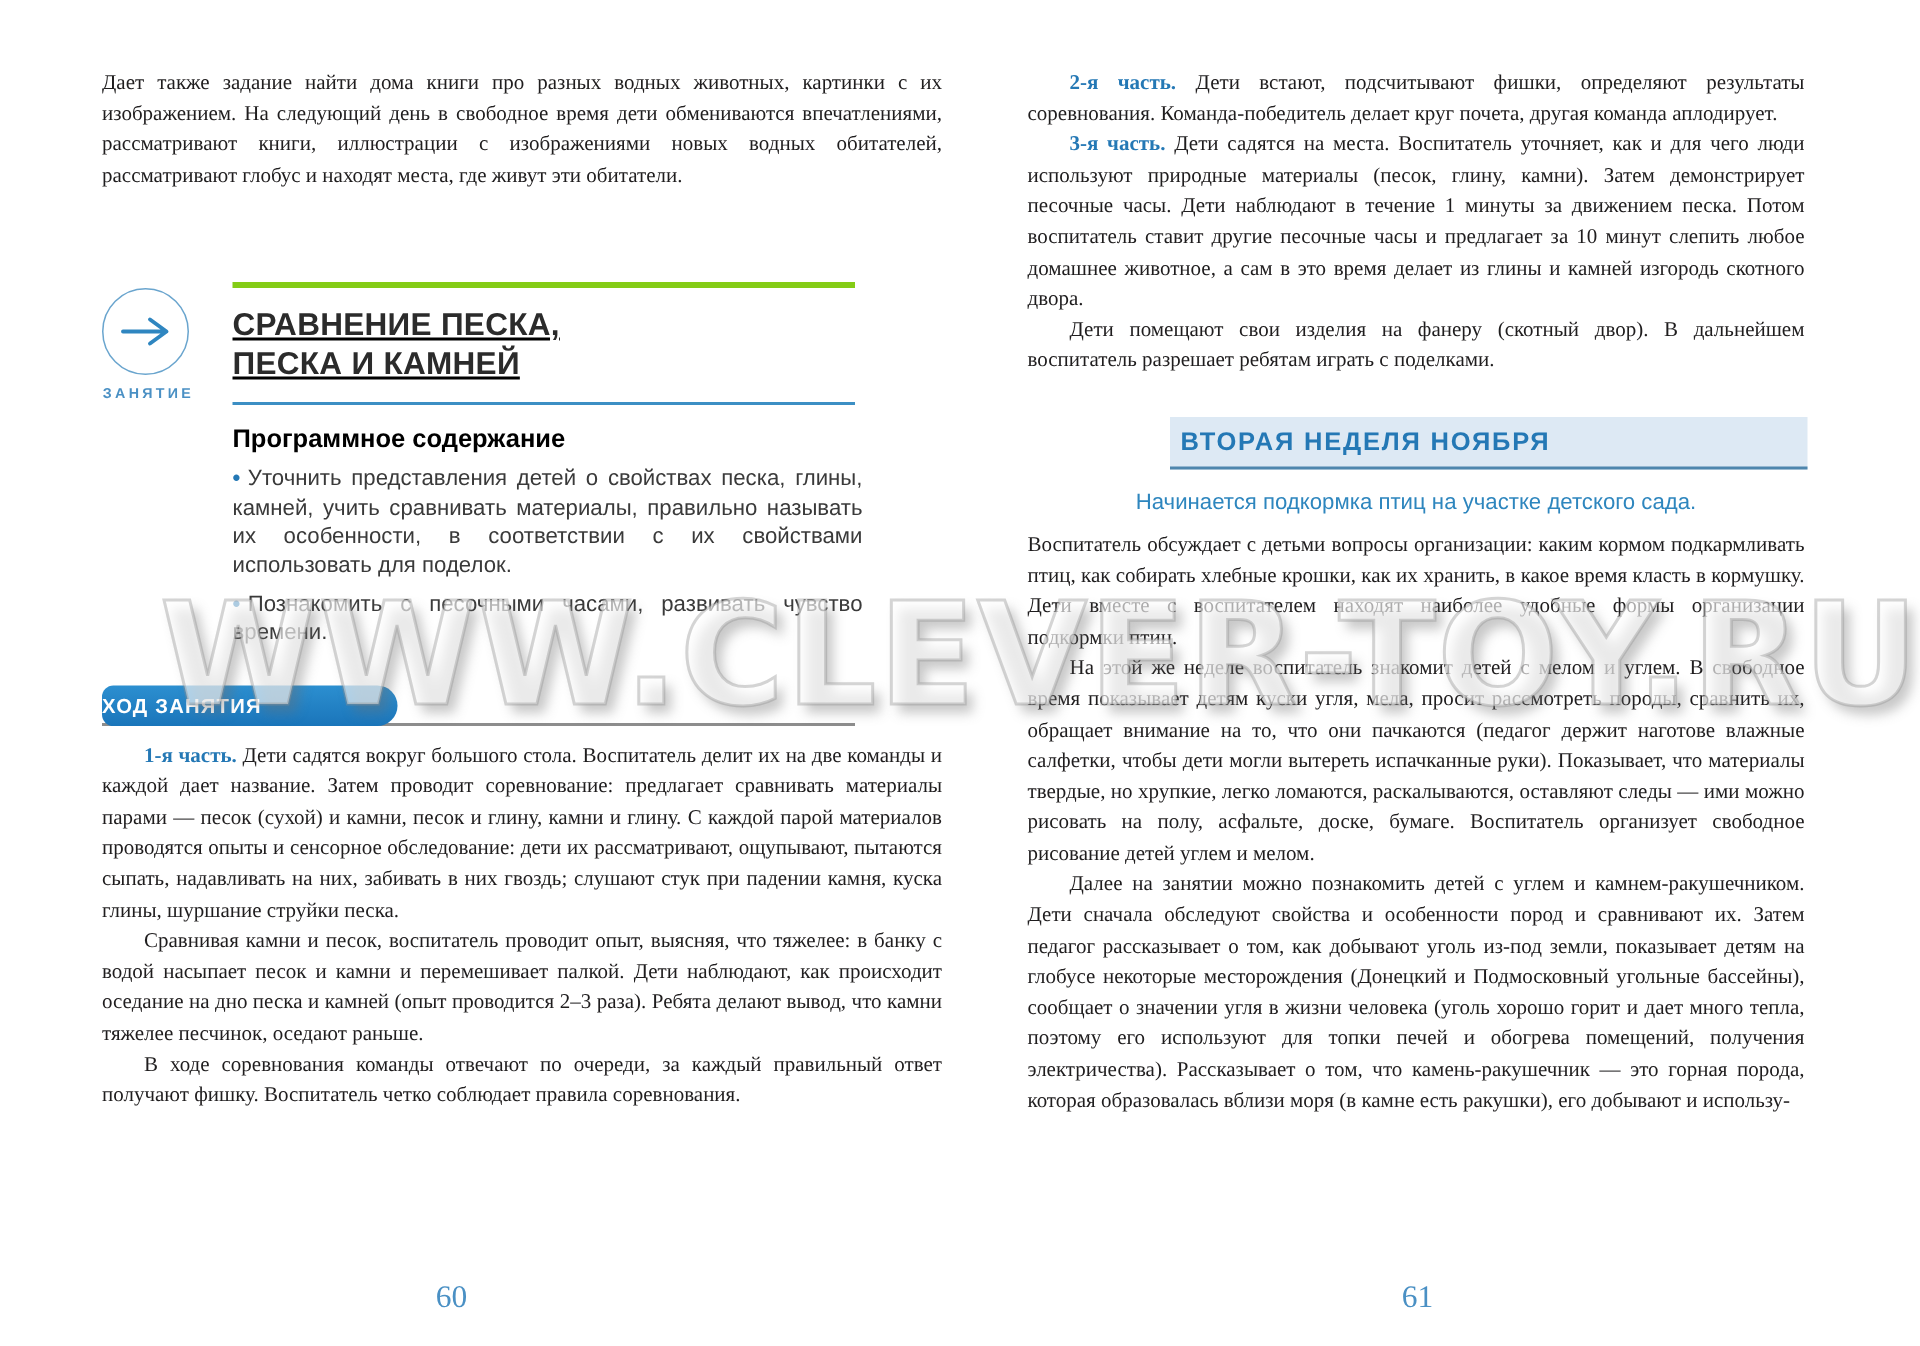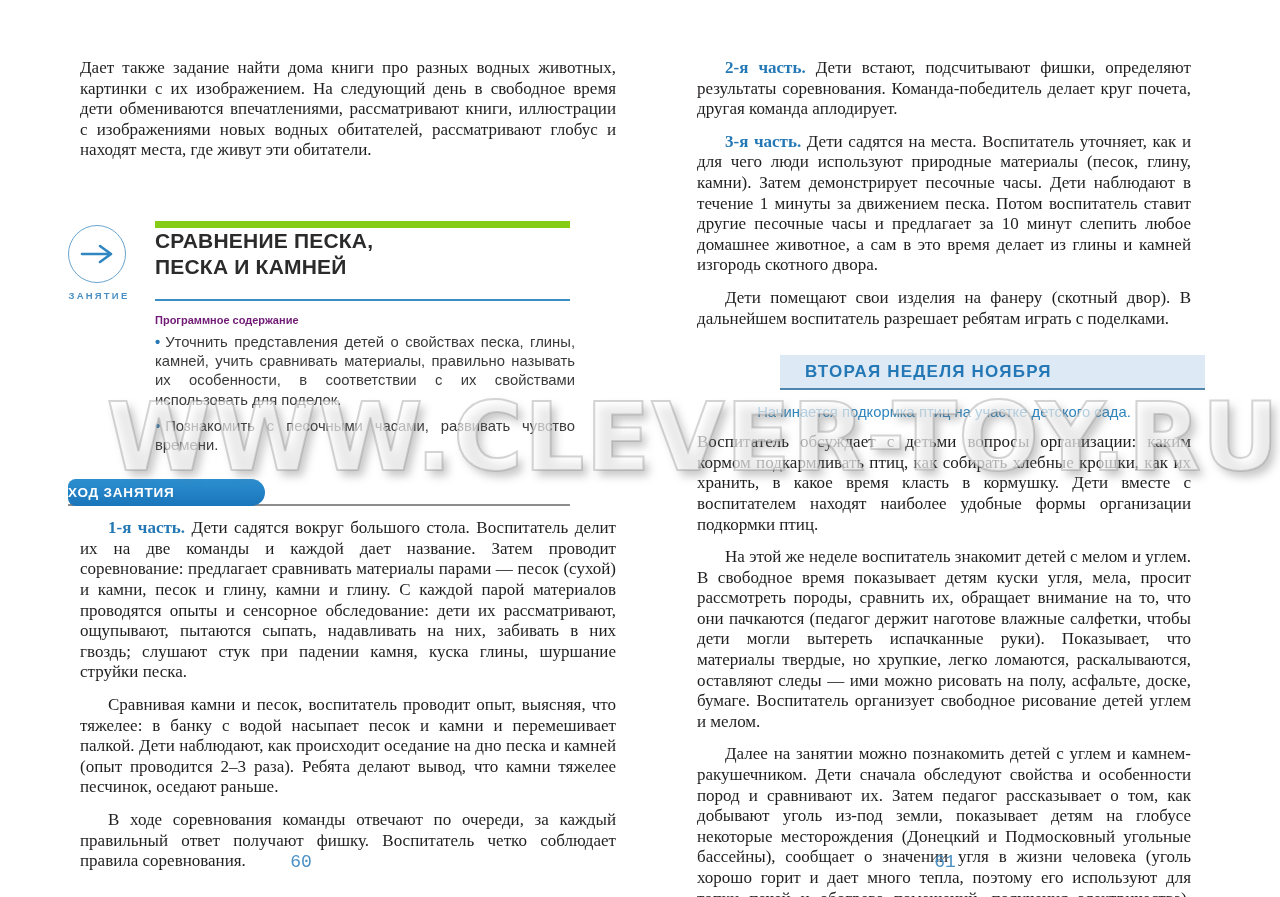--- a/index.html
+++ b/index.html
@@ -10,57 +10,58 @@
     overflow:hidden;
     font-family:"Liberation Serif", serif;
   }
   .page { position:absolute; top:46px; }
   .page-left  { left:68px;  width:560px; height:830px; }
   .page-right { left:685px; width:518px; height:830px; }
 
   
   .serif {
     font-family:"Liberation Serif", serif;
-    font-size:17px; line-height:20.6px;
+    font-size:14px; line-height:20.6px;
     color:#1f1d1e; text-align:justify;
-    margin:12px; text-indent:28px;
+    margin:0; text-indent:28px;
   }
   .no-indent { text-indent:0; }
   .lead { color:#2478b5; font-weight:bold; }
 
   
   .lesson-head { display:flex; margin-top:60px; }
   .icon-col { flex:0 0 87px; width:87px; padding-top:4px; }
   .circle {
     width:58px; height:58px; box-sizing:border-box;
     border:1.6px solid #6aa5ce; border-radius:50%;
     display:flex; align-items:center; justify-content:center;
   }
   .icon-label {
     margin-top:7px; width:62px; text-align:center;
     font-family:"Liberation Sans", sans-serif;
     font-size:9.5px; font-weight:bold; letter-spacing:2.2px;
     color:#4a90c4;
   }
   .title-wrap {
     width:415px; box-sizing:border-box;
-    border-top:7px solid #84cc16; border-bottom:2px solid #3c8fc4;
-    padding:0 0 12px;
+    border-top:4px solid #84cc16; border-bottom:2px solid #3c8fc4;
+    padding:12px 0 12px;
+    text-decoration:underline;
   }
   .title-line {
     font-family:"Liberation Sans", sans-serif;
     font-size:21px; font-weight:bold; line-height:26px;
     color:#2b2b2b; letter-spacing:0.2px;
   }
 
   
   .program { margin-left:87px; width:420px; margin-top:13px; }
   .program-heading {
     font-family:"Liberation Sans", sans-serif;
-    font-size:11px; font-weight:bold; color:#701a75;
+    font-size:17px; font-weight:bold; color:#000000;
   }
   .sans-para {
     font-family:"Liberation Sans", sans-serif;
     font-size:14.8px; line-height:19.2px; color:#3a3a3a;
     text-align:justify; margin:7px 0 0;
   }
   .dot { color:#2478b5; font-weight:bold; margin-right:5px; }
   .material { margin-top:13px; }
   .material-label { color:#2478b5; font-weight:bold; }
 
@@ -77,32 +78,32 @@
   }
   .paras { margin-top:11px; }
 
   
   .banner {
     margin:26px 0 0 95px; width:425px; box-sizing:border-box;
     background:#dde9f4; border-bottom:2px solid #4e86ad;
     color:#2478b5;
     font-family:"Liberation Sans", sans-serif;
     font-weight:bold; font-size:17px; letter-spacing:1.2px;
-    padding:7px 0 6px 25px;
+    padding:7px 0 6px 7px;
   }
   .subtitle {
     margin-top:14px; text-align:center;
     font-family:"Liberation Sans", sans-serif;
     font-size:14.8px; color:#2e86be;
   }
 
   .page-num {
     position:absolute; top:806px; width:40px; text-align:center;
-    font-family:Liberation Mono, monospace;
-    font-size:18px; color:#4a90c4;
+    font-family:Liberation Serif, serif;
+    font-size:21px; color:#4a90c4;
   }
   .page-left  .page-num { left:213px; }
   .page-right .page-num { left:240px; }
 
   
   .watermark {
     position:absolute; left:0; top:382px; width:1280px;
     text-align:right; white-space:nowrap;
     font-family:"DejaVu Sans", sans-serif;
     font-weight:bold; font-size:95px; letter-spacing:1px;

